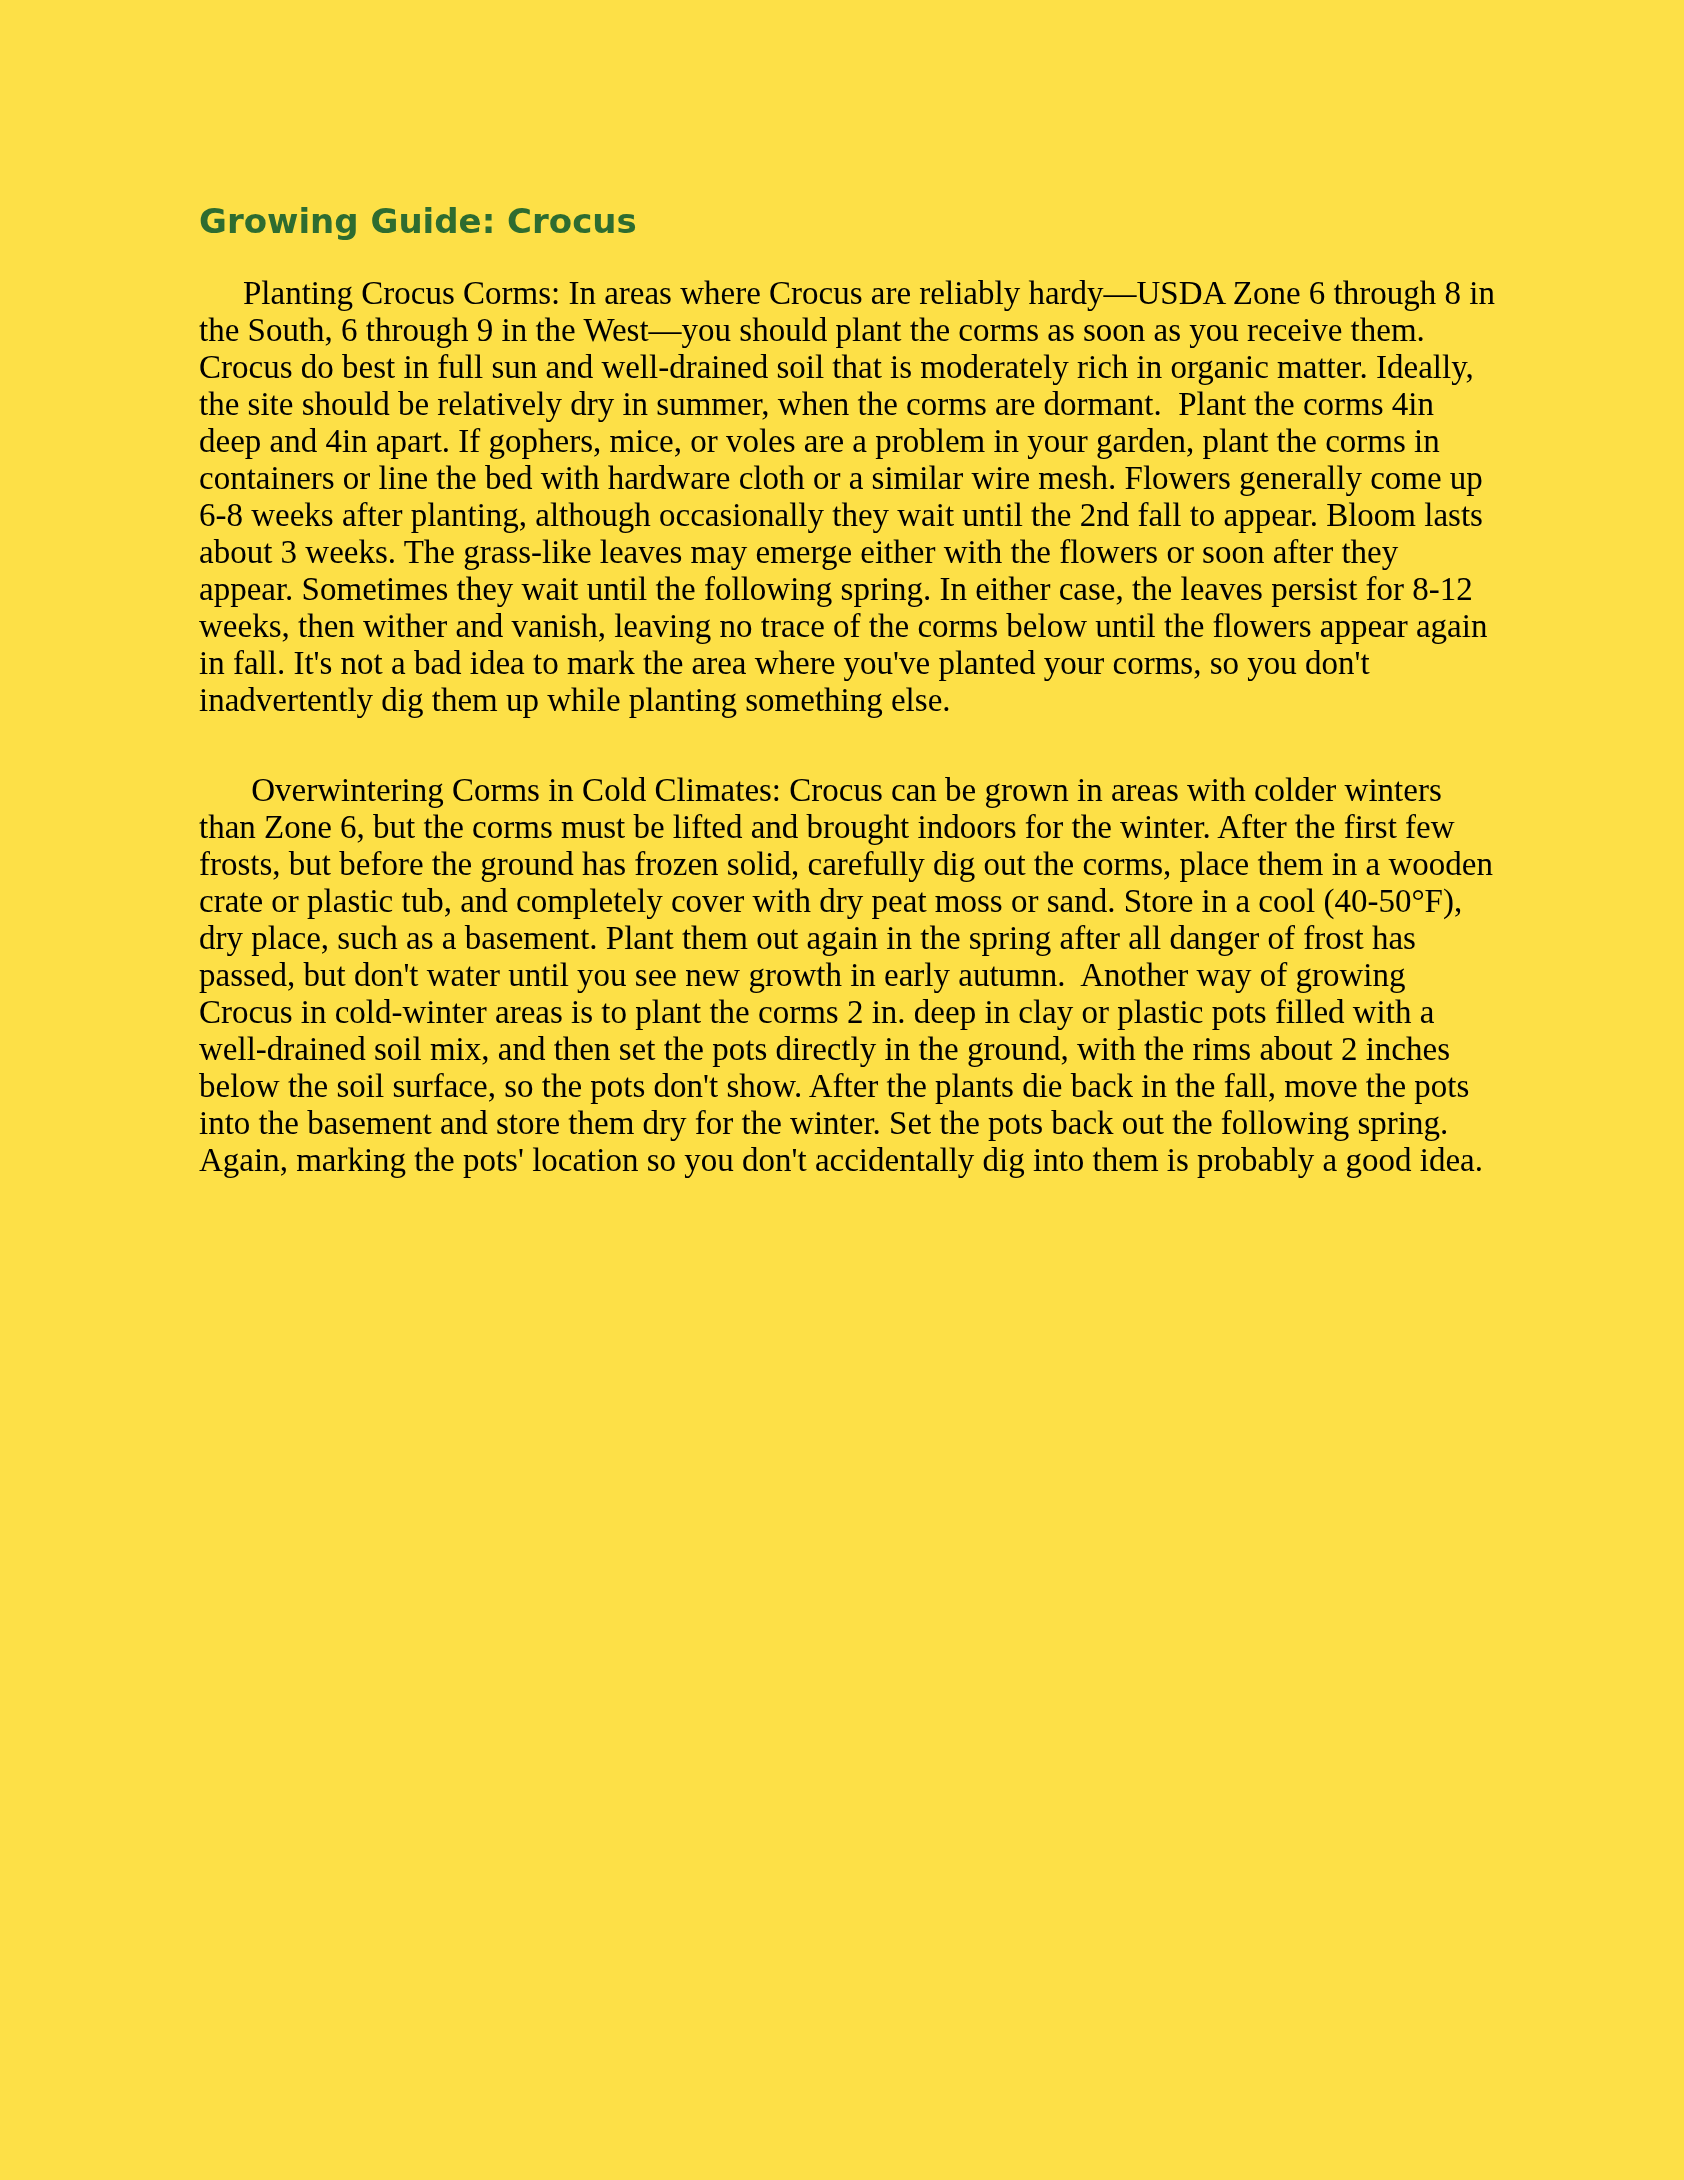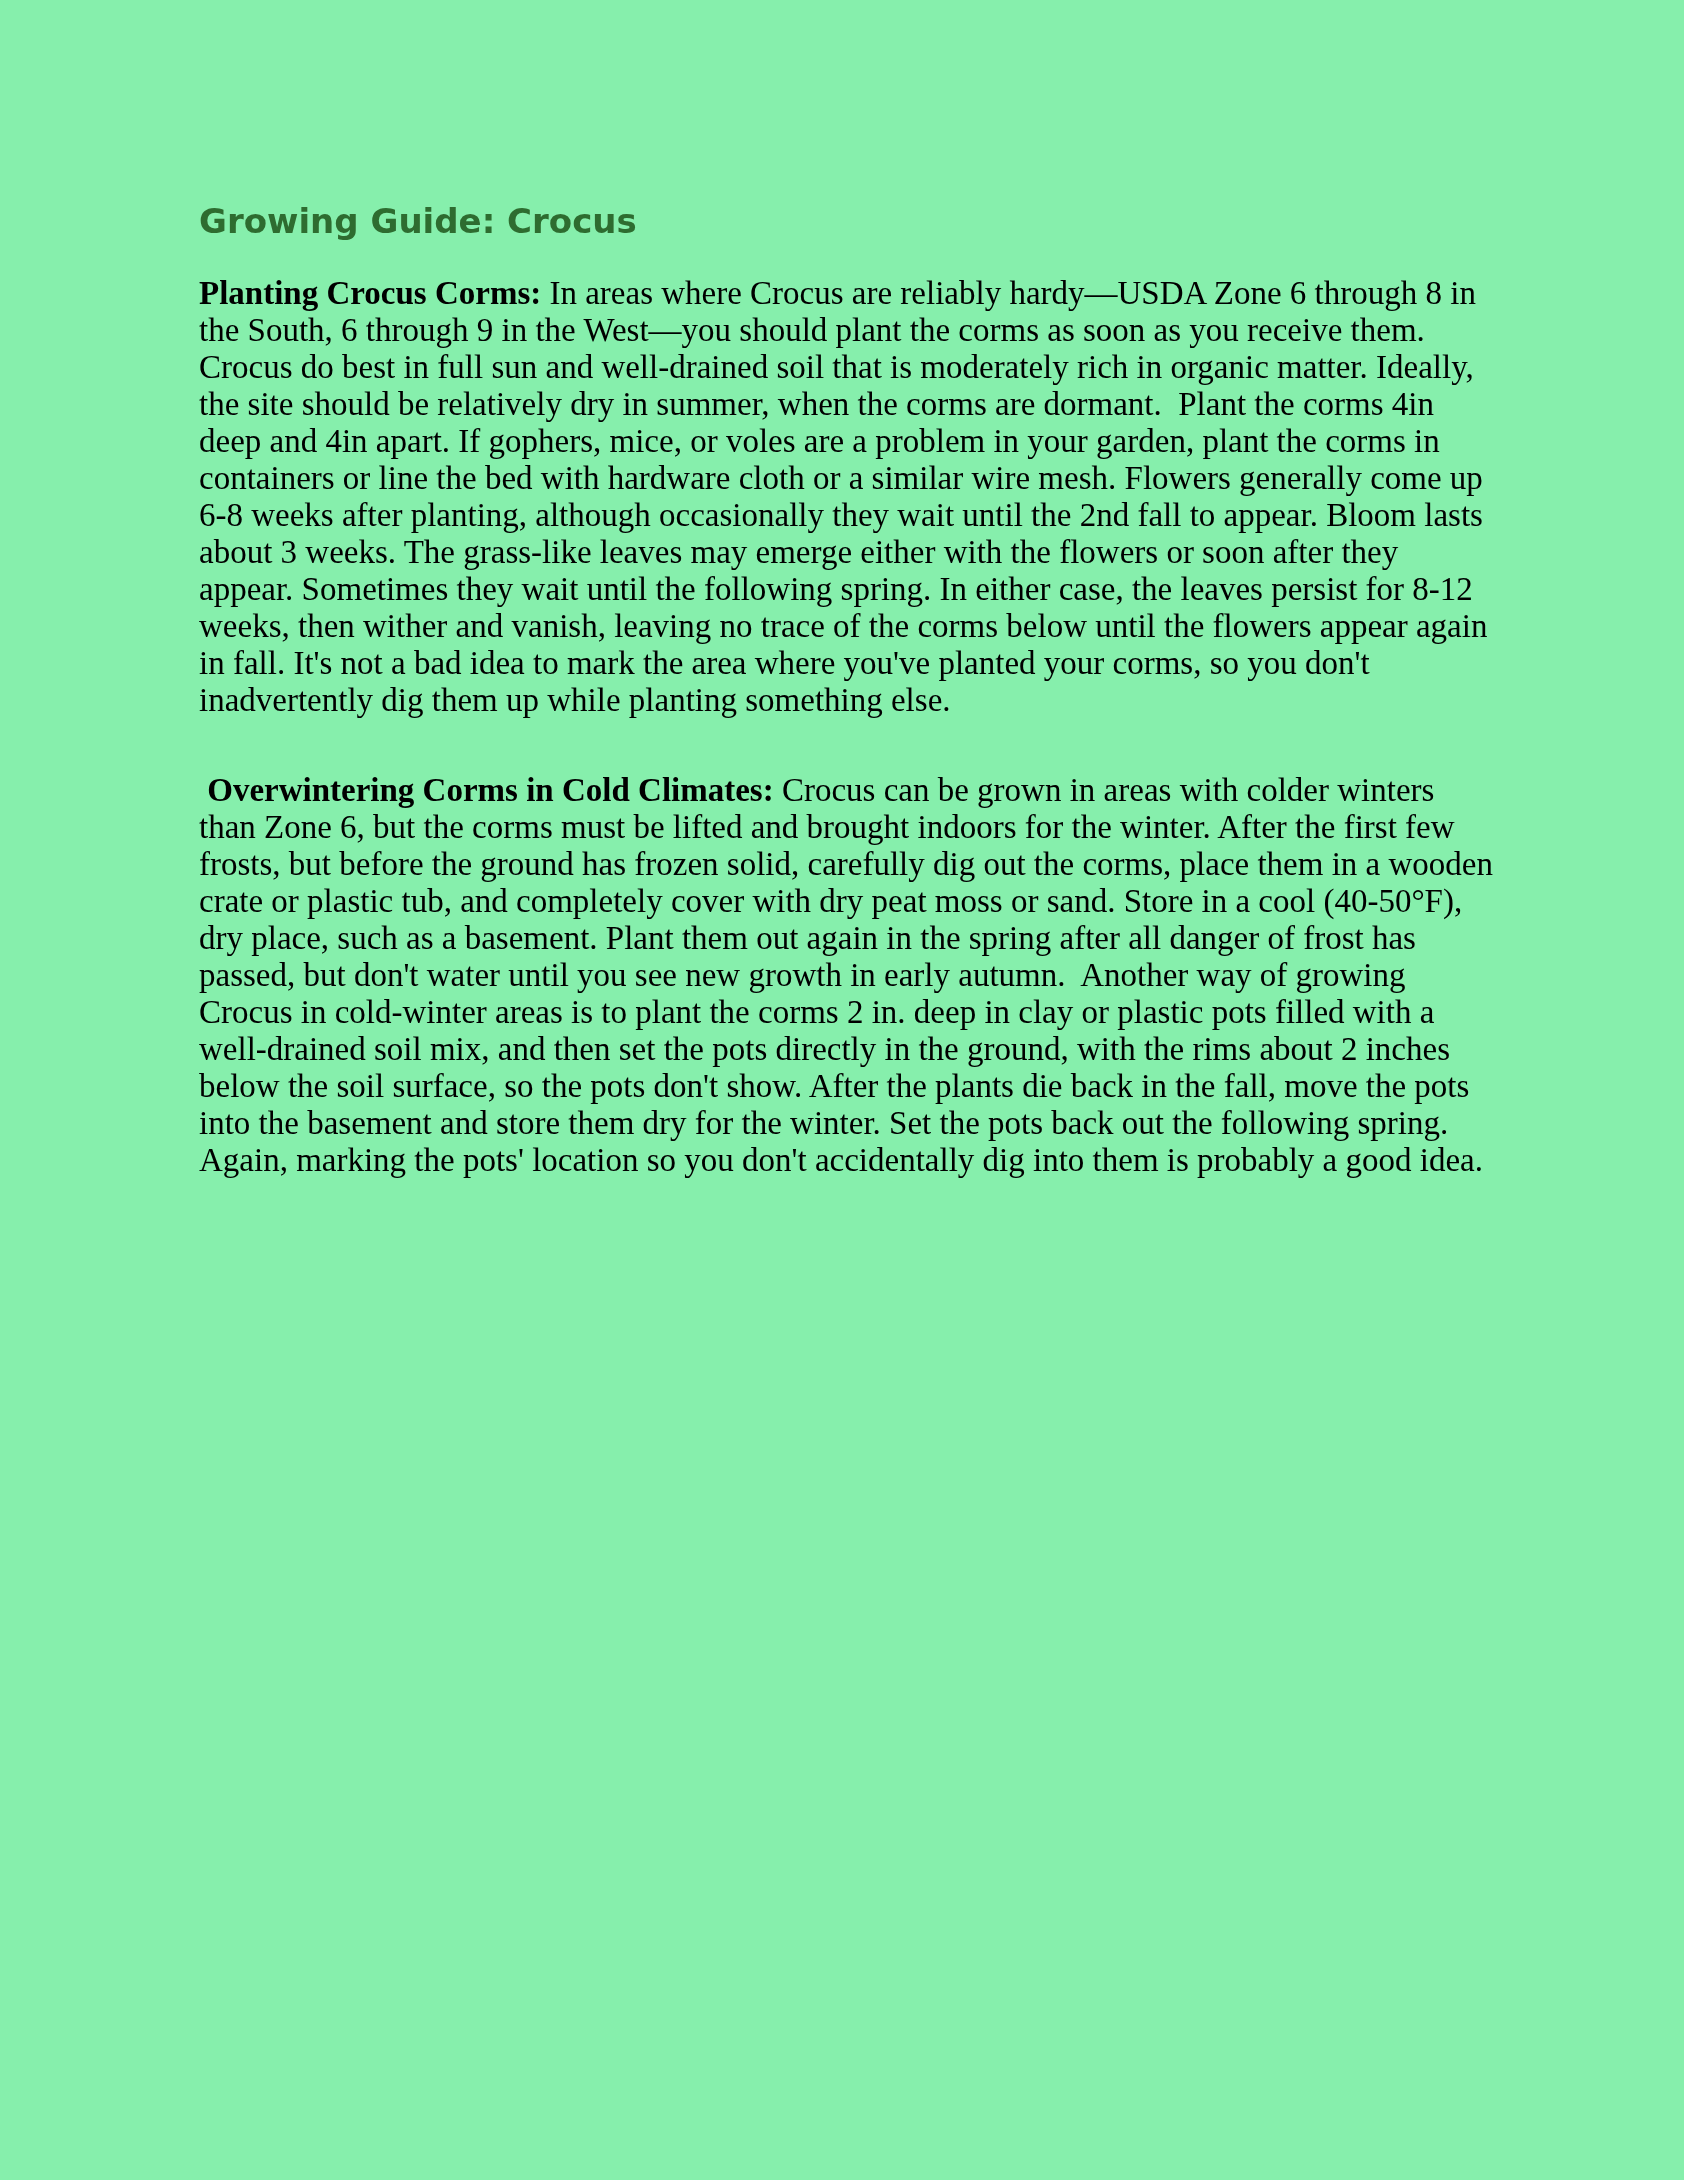--- a/index.html
+++ b/index.html
@@ -9,21 +9,21 @@
   }
   body {
     width: 1685px;
     height: 2180px;
     position: relative;
     overflow: hidden;
   }
   .page {
     position: absolute;
     inset: 0;
-    background: #86efac;
+    background: #fde047;
   }
   .content {
     position: absolute;
     left: 199px;
     top: 0;
     width: 1298px;
   }
   h1.doc-title {
     margin: 200px 0 0 0;
     font-family: "DejaVu Sans", sans-serif;
@@ -34,21 +34,22 @@
   }
   p.doc-para {
     font-family: "Liberation Serif", serif;
     font-size: 33px;
     line-height: 37px;
     color: #000000;
     margin: 0;
     text-align: left;
   }
   p.doc-para b {
-    font-weight: bold;
+    font-weight: normal;
+    margin-left: 44px;
   }
   p.para-first  { margin-top: 33px; }
   p.para-second { margin-top: 53px; }
 </style>
 </head>
 <body style="background: rgb(255, 255, 255);">
 
 <div class="page">
   <div class="content">
 

